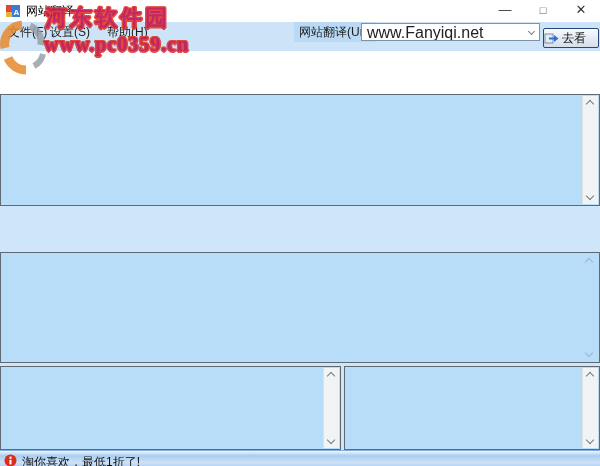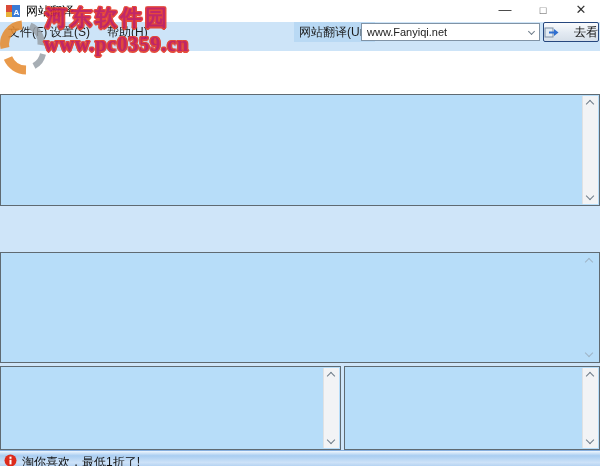--- a/index.html
+++ b/index.html
@@ -17,24 +17,24 @@
   .title-text { left:26px; top:0; height:22px; line-height:22px; font-size:12px; color:#000; white-space:nowrap; }
   .win-btns { right:0; top:0; height:22px; display:flex; }
   .win-btn { width:38px; height:22px; text-align:center; line-height:20px; font-size:13px; color:#333; cursor:default; }
   .win-btn.max { font-size:11px; color:#555; }
 
   
   .menubar { left:0; top:22px; width:600px; height:29px; background:#cde4f8; font-size:12px; color:#1b1b1b; }
   .menu-item { position:absolute; top:0; height:20px; line-height:20px; padding:0 6px; white-space:nowrap; }
   .mi-0 { left:2px; } .mi-1 { left:44px;text-align:right; } .mi-2 { left:101px;text-align:right; } .mi-3 { left:158px; }
   .url-label { position:absolute; left:294px; top:0; height:20px; line-height:20px; padding:0 5px; background:#b9d9f4; white-space:nowrap; }
-  .url-combo { position:absolute; left:361px; top:1px; width:179px; height:18px; background:#fff; border:1px solid #8093a6; font-size:11px; line-height:15px; padding:1px 18px 0 5px; color:#222; white-space:nowrap; overflow:hidden; }
+  .url-combo { position:absolute; left:361px; top:1px; width:179px; height:18px; background:#fff; border:1px solid #8093a6; font-size:16px; line-height:15px; padding:1px 18px 0 5px; color:#222; white-space:nowrap; overflow:hidden; }
   .combo-chev { position:absolute; right:5px; top:5px; }
-  .go-btn { position:absolute; left:543px; top:0px; width:56px; height:20px; border:1px solid #26477e; border-radius:2px;
-    background:linear-gradient(180deg,#fafbfd,#e3eaf2 55%,#d6dfe9); display:flex; align-items:center; justify-content:space-between; gap:3px; font-size:12px; color:#111; }
+  .go-btn { position:absolute; left:543px; top:6px; width:56px; height:20px; border:1px solid #26477e; border-radius:2px;
+    background:linear-gradient(180deg,#fafbfd,#e3eaf2 55%,#d6dfe9); display:flex; align-items:center; justify-content:flex-start; gap:3px; font-size:12px; color:#111; }
 
   
   .chev { display:inline-block; width:6px; height:6px; border-right:1.5px solid #6f7d8a; border-bottom:1.5px solid #6f7d8a; }
   .chev.up   { transform:rotate(-135deg); }
   .chev.down { transform:rotate(45deg); }
   .chev.small { width:5px; height:5px; }
 
   
   .panel { position:absolute; background:#b7ddf9; border:1px solid #5f6a72; }
   .panel-source  { left:0; top:94px;  width:600px; height:112px; }

